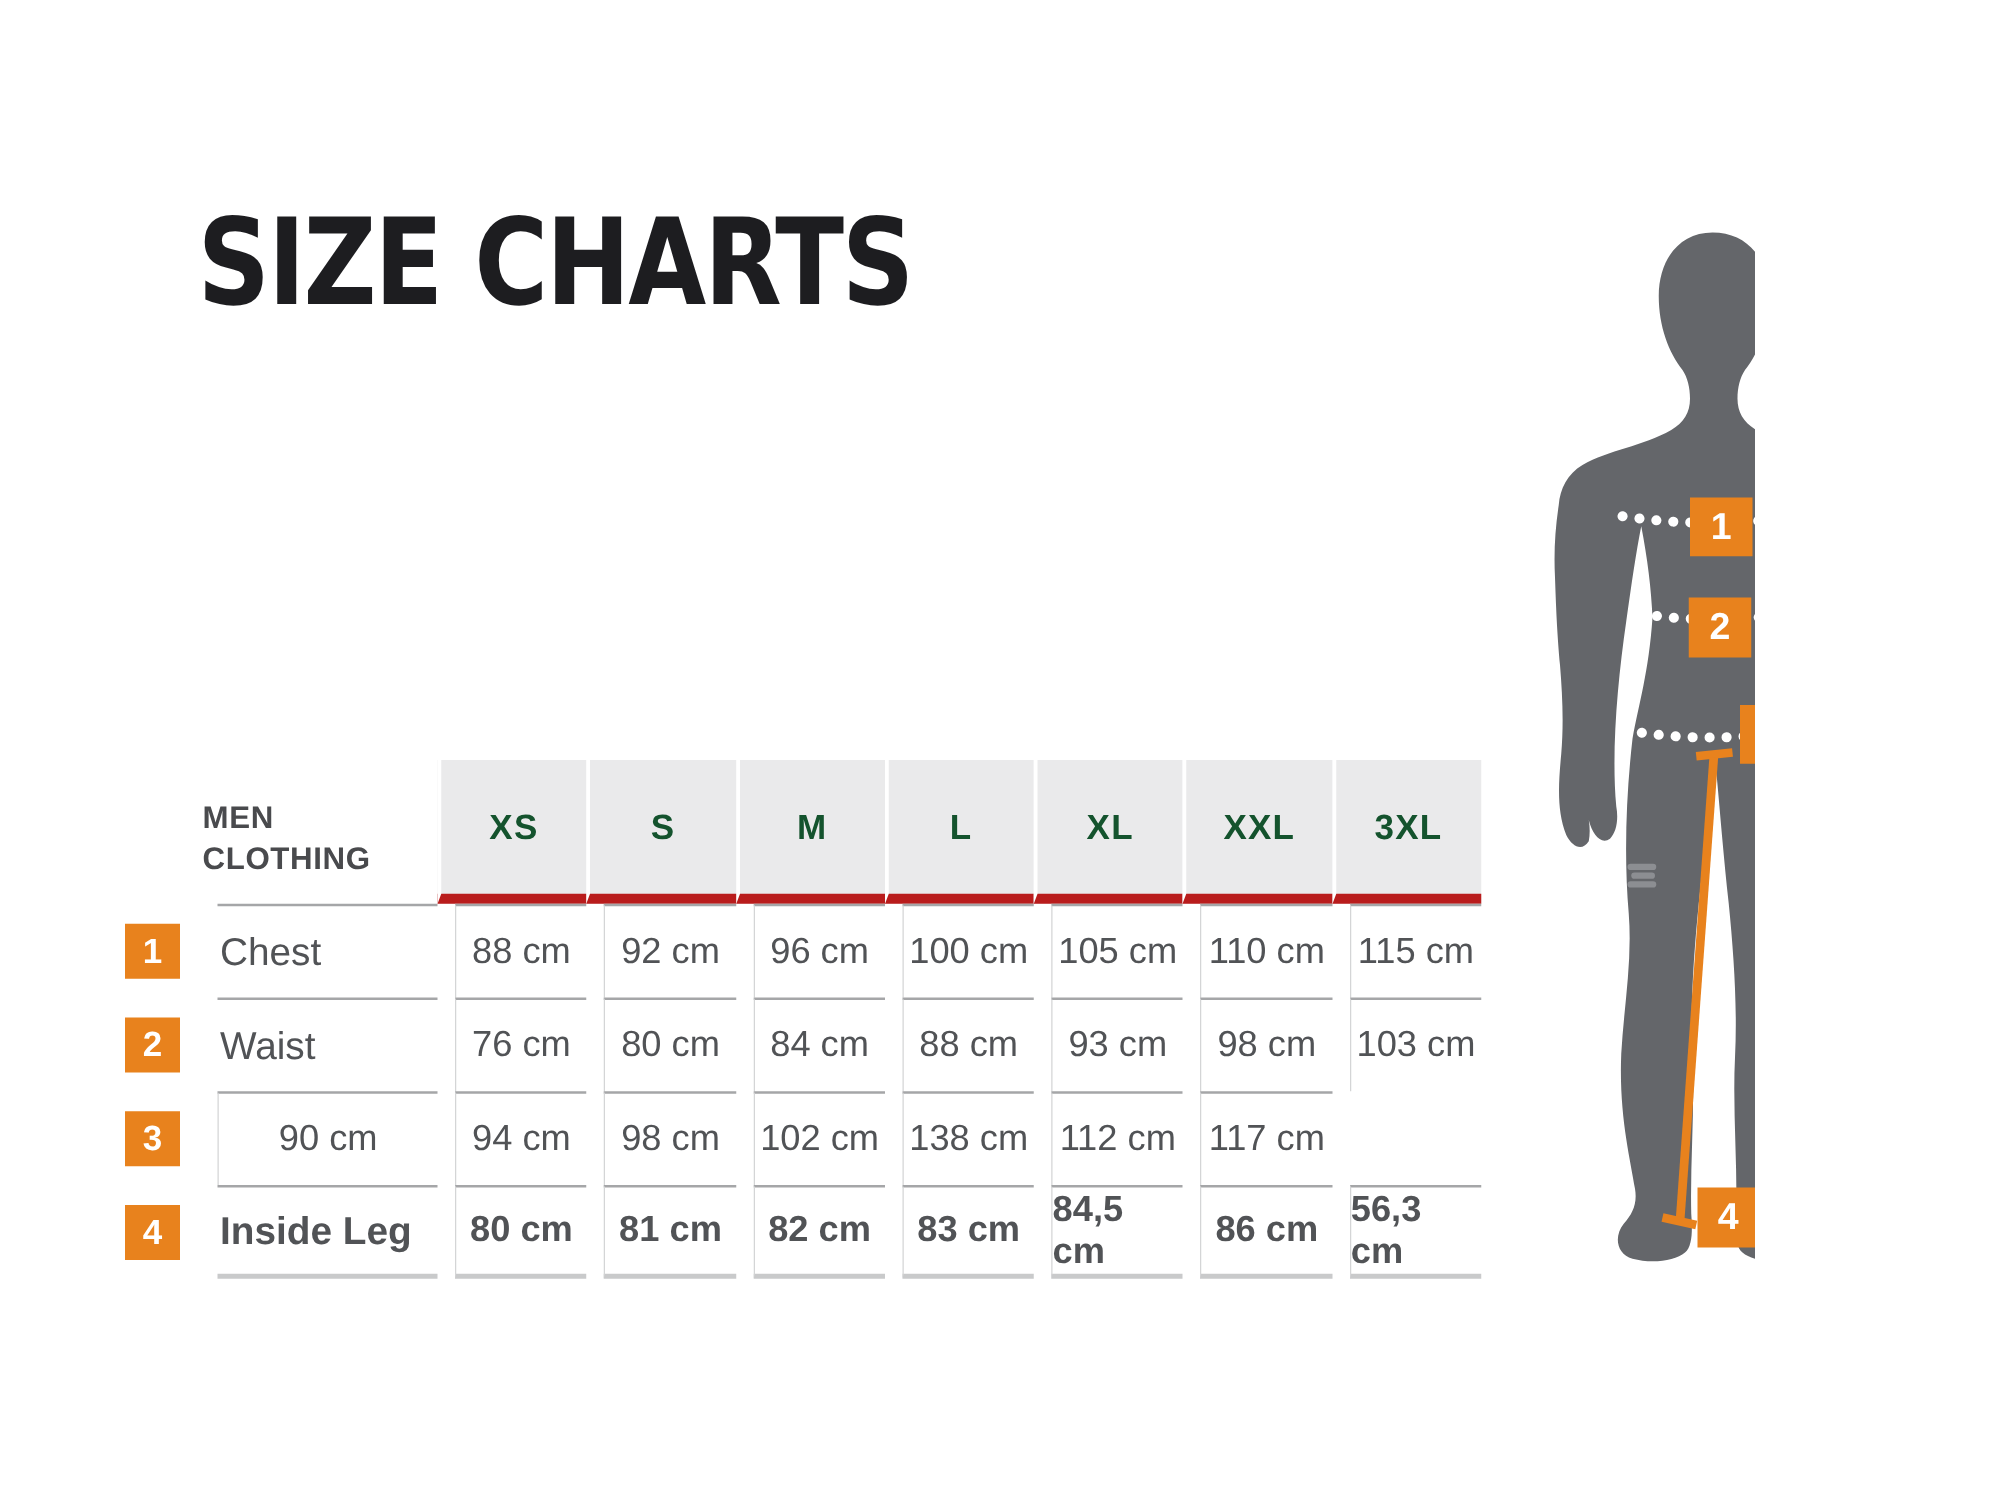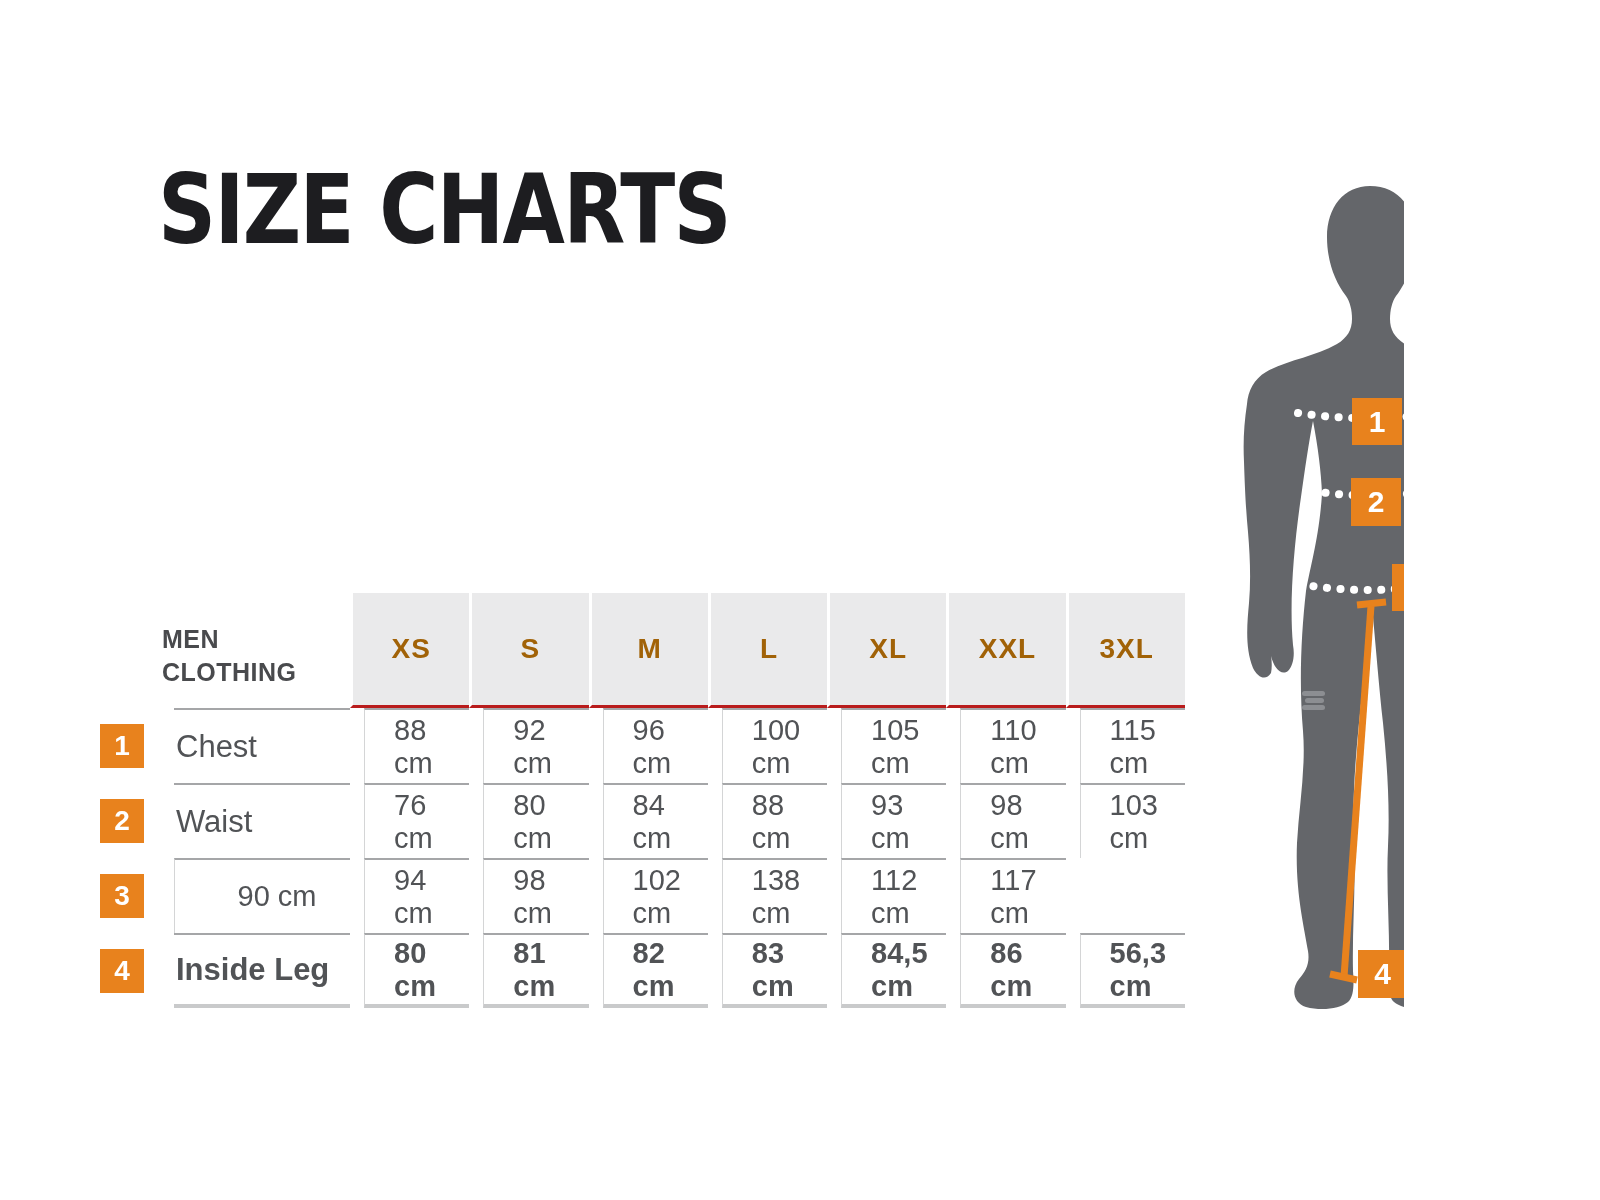--- a/index.html
+++ b/index.html
@@ -12,49 +12,49 @@
   
   .page-title{
     position:absolute;left:158px;top:162px;margin:0;
     font-family:"DejaVu Sans","Liberation Sans",sans-serif;
     font-weight:800;font-size:96px;line-height:1;color:#1d1d20;
     letter-spacing:-2px;transform:scaleX(0.84);transform-origin:left top;
     white-space:nowrap;
   }
 
   
-  .size-table{position:absolute;left:100px;top:593px;width:1086px;}
+  .size-table{position:absolute;left:100px;top:608px;width:1086px;}
   .t-header,.t-row{
     display:grid;
     grid-template-columns:60px 190px repeat(7,119.28px);
   }
   .t-header{height:115px;}
   .t-row{height:75px;}
   .badge-cell{display:flex;align-items:center;}
   .label-head{
     display:flex;flex-direction:column;justify-content:center;
     padding:10px 0 0 2px;
     font-weight:bold;font-size:25px;line-height:1.3;color:#494a4d;
     letter-spacing:0.5px;
   }
   .size-head{
-    background:#EAEAEB;border-left:3px solid #ffffff;border-bottom:3px solid #b91c1c;
-    display:flex;align-items:center;justify-content:center;
-    font-weight:bold;font-size:28px;color:#a16207;letter-spacing:1px;
+    background:#EAEAEB;border-left:3px solid #ffffff;border-bottom:8px solid #b91c1c;
+    display:flex;align-items:center;justify-content:center;
+    font-weight:bold;font-size:28px;color:#14532d;letter-spacing:1px;
   }
   .t-row .cell{border-top:2px solid #A5A6A8;margin-left:14px;}
   .t-row:last-of-type .cell{border-bottom:4px solid #C9CACB;font-weight:bold;}
   .row-label{
     display:flex;align-items:center;padding-left:2px;
     font-size:31px;color:#515356;
   }
   .val{
     border-left:1px solid #D4D5D6;
     display:flex;align-items:center;justify-content:center;
-    font-size:29px;color:#515356;padding-left:29px;
+    font-size:29px;color:#515356;
   }
   .badge{
     width:44px;height:44px;background:#E8821D;color:#ffffff;
     display:flex;align-items:center;justify-content:center;
     font-weight:bold;font-size:28px;
   }
 
   
   .figure{position:absolute;left:1190px;top:163px;width:312px;height:850px;}
   .figure svg{position:absolute;left:0;top:0;}

